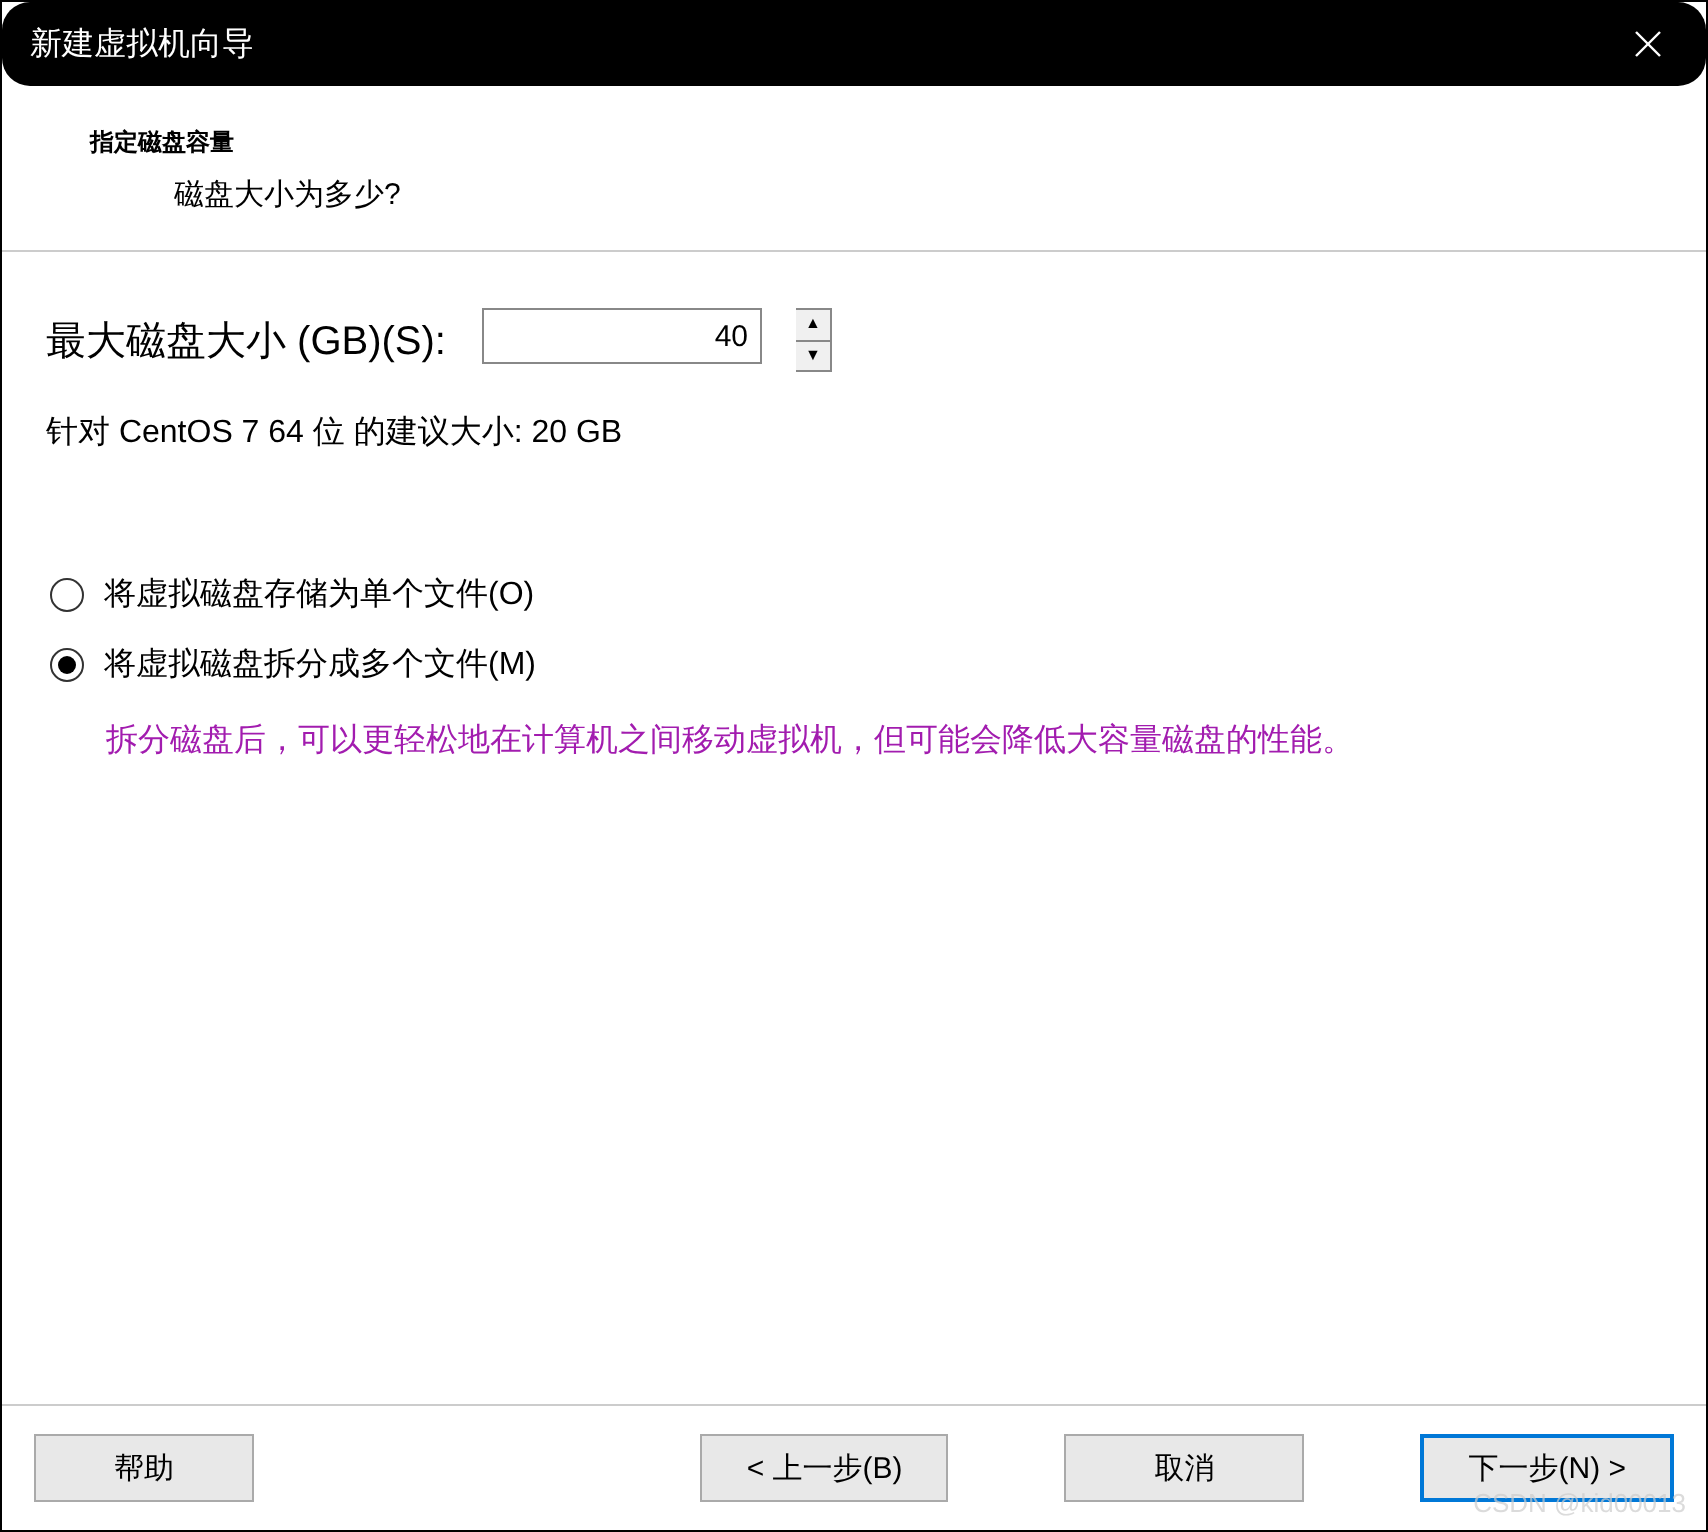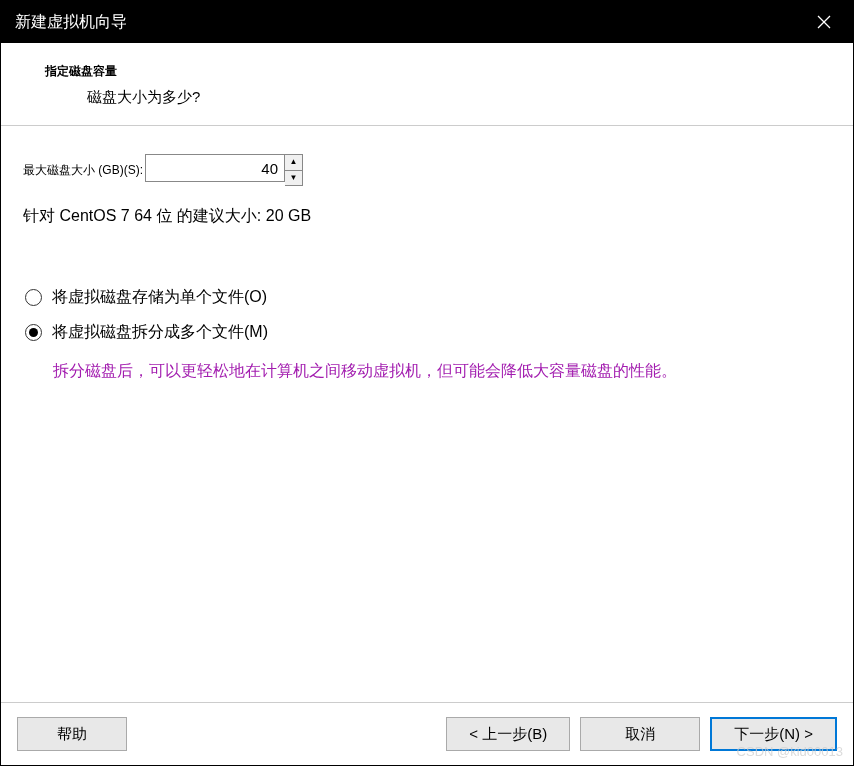--- a/index.html
+++ b/index.html
@@ -18,20 +18,21 @@
       border: 1px solid #000;
     }
     .titlebar {
       background: #000;
       color: #fff;
       height: 42px;
       display: flex;
       align-items: center;
       justify-content: space-between;
       padding: 0 14px 0 14px;
+      border-radius: 14px;
     }
     .titlebar-title {
       font-size: 16px;
     }
     .close-btn {
       width: 30px;
       height: 30px;
       display: flex;
       align-items: center;
       justify-content: center;
@@ -62,27 +63,28 @@
       font-size: 16px;
       line-height: 1.7;
       margin-bottom: 24px;
     }
     .size-row {
       display: flex;
       align-items: center;
       margin-bottom: 20px;
     }
     .size-label {
-      font-size: 12px;
-      margin-right: 2px;
+      font-size: 20px;
+      margin-right: 18px;
     }
     .spinner-wrap {
       display: flex;
       align-items: stretch;
       height: 32px;
+      gap: 17px;
     }
     .spinner-input {
       width: 140px;
       height: 28px;
       border: 1px solid #888;
       text-align: right;
       padding: 0 6px;
       font-size: 15px;
       font-family: inherit;
     }
@@ -153,20 +155,21 @@
     .button-bar {
       position: absolute;
       bottom: 0;
       left: 0;
       right: 0;
       border-top: 1px solid #ccc;
       padding: 14px 16px;
       display: flex;
       align-items: center;
       background: #fff;
+      gap: 48px;
     }
     .btn {
       height: 34px;
       padding: 0 22px;
       background: #e8e8e8;
       border: 1px solid #aaa;
       font-size: 15px;
       font-family: inherit;
       cursor: pointer;
       min-width: 120px;

